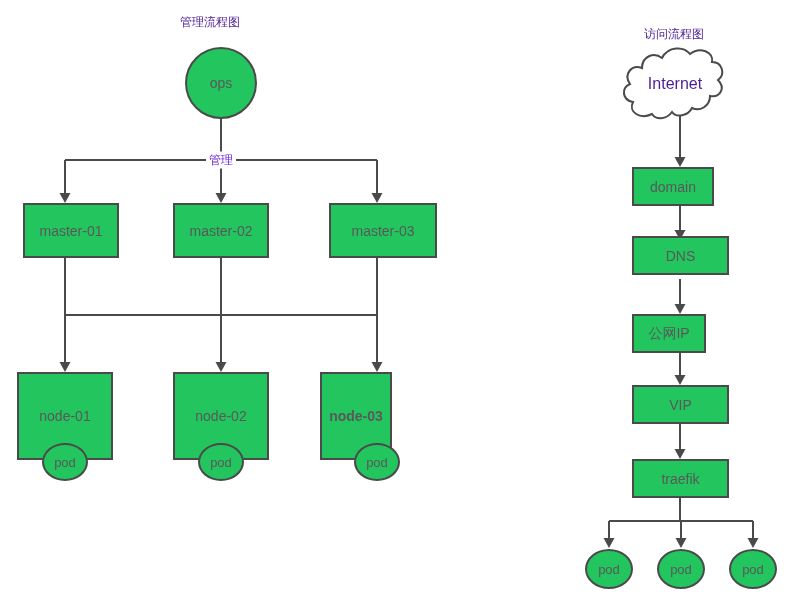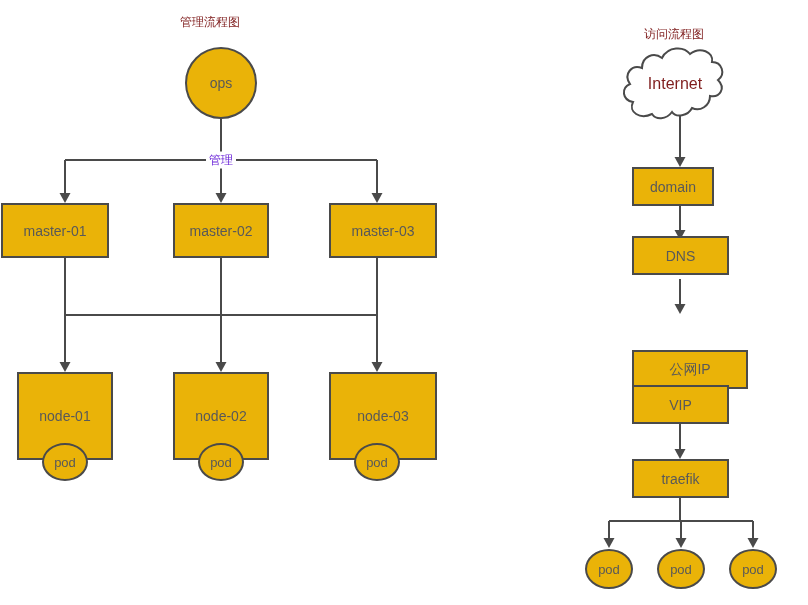--- a/index.html
+++ b/index.html
@@ -3,25 +3,25 @@
 <meta charset="utf-8">
 <style>
   html,body { margin:0; padding:0; background:#ffffff; }
   .canvas {
     position:relative; width:808px; height:605px; background:#ffffff;
     font-family:"Liberation Sans", sans-serif; overflow:hidden;
   }
   svg.wires { position:absolute; left:0; top:0; width:808px; height:605px; z-index:1; }
   .dg-title {
     position:absolute; transform:translateX(-50%);
-    font-size:12px; color:#7f1d1d; white-space:nowrap; z-index:4;
+    font-size:12px; color:#4c1d95; white-space:nowrap; z-index:4;
   }
   .box {
     position:absolute; box-sizing:border-box;
-    border:2px solid #4a4a4a; background:#eab308;
+    border:2px solid #4a4a4a; background:#22c55e;
     display:flex; align-items:center; justify-content:center;
     font-size:14px; color:#595959; z-index:2; white-space:nowrap;
   }
   .circle { border-radius:50%; }
   .pod { z-index:3; font-size:13px; }
   .edge-label {
     position:absolute; transform:translate(-50%,-50%);
     background:#ffffff; padding:0 3px;
     font-size:12px; color:#6d28d9; z-index:4; white-space:nowrap;
   }
@@ -88,37 +88,37 @@
     </g>
   </svg>
 
   <div class="dg-title" style="left:210px; top:14px;">管理流程图</div>
   <div class="dg-title" style="left:674px; top:14px;margin-top:12px;">访问流程图</div>
 
   <div class="box circle" style="left:185px; top:47px; width:72px; height:72px;">ops</div>
 
   <div class="edge-label" style="left:221px; top:160px;">管理</div>
 
-  <div class="box" style="left:1px; top:203px; width:108px; height:55px;">master-01</div>
+  <div class="box" style="left:23px; top:203px; width:96px; height:55px;">master-01</div>
   <div class="box" style="left:173px; top:203px; width:96px; height:55px;">master-02</div>
   <div class="box" style="left:329px; top:203px; width:108px; height:55px;">master-03</div>
 
   <div class="box" style="left:17px; top:372px; width:96px; height:88px;text-align:right;">node-01</div>
   <div class="box" style="left:173px; top:372px; width:96px; height:88px;">node-02</div>
-  <div class="box" style="left:329px; top:372px; width:108px; height:88px;">node-03</div>
+  <div class="box" style="left:320px; top:372px; width:72px; height:88px;font-weight:bold;">node-03</div>
 
   <div class="box circle pod" style="left:42px; top:443px; width:46px; height:38px;">pod</div>
   <div class="box circle pod" style="left:198px; top:443px; width:46px; height:38px;">pod</div>
   <div class="box circle pod" style="left:354px; top:443px; width:46px; height:38px;">pod</div>
 
   <div class="dg-title" style="left:675px; top:75px; font-size:16px;">Internet</div>
 
   <div class="box" style="left:632px; top:167px; width:82px; height:39px;">domain</div>
   <div class="box" style="left:632px; top:236px; width:97px; height:39px;">DNS</div>
-  <div class="box" style="left:632px; top:314px; width:116px; height:39px;margin-top:36px;">公网IP</div>
+  <div class="box" style="left:632px; top:314px; width:74px; height:39px;">公网IP</div>
   <div class="box" style="left:632px; top:385px; width:97px; height:39px;">VIP</div>
   <div class="box" style="left:632px; top:459px; width:97px; height:39px;">traefik</div>
 
   <div class="box circle pod" style="left:585px; top:549px; width:48px; height:40px;">pod</div>
   <div class="box circle pod" style="left:657px; top:549px; width:48px; height:40px;">pod</div>
   <div class="box circle pod" style="left:729px; top:549px; width:48px; height:40px;">pod</div>
 
 </div>
 
 </body></html>

